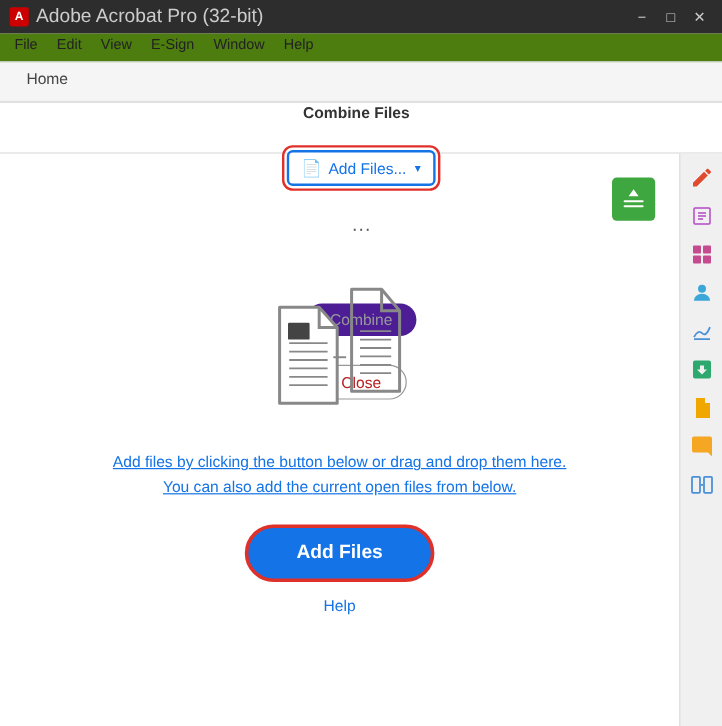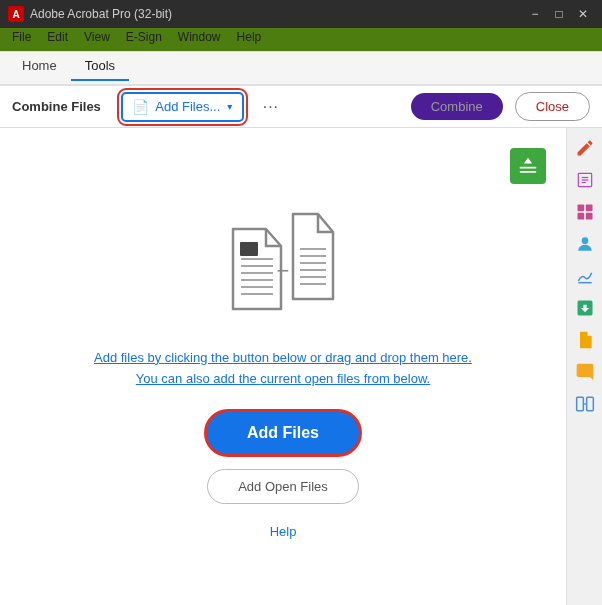--- a/index.html
+++ b/index.html
@@ -2,35 +2,35 @@
 <html><head>
   <meta charset="utf-8">
   <style>
     * { margin: 0; padding: 0; box-sizing: border-box; }
     body { width: 602px; height: 605px; font-family: 'Segoe UI', Arial, sans-serif; font-size: 13px; background: #fff; overflow: hidden; user-select: none; }
 
     
     .title-bar { background: #2d2d2d; color: #fff; height: 28px; display: flex; align-items: center; justify-content: space-between; padding: 0 8px; }
     .title-bar-left { display: flex; align-items: center; gap: 6px; }
     .title-bar-icon { width: 16px; height: 16px; background: #c00; border-radius: 2px; display: flex; align-items: center; justify-content: center; font-size: 10px; color: #fff; font-weight: bold; }
-    .title-bar-text { font-size: 12px; color: #ccc; }
+    .title-bar-text { font-size: 16px; color: #ccc; }
     .title-bar-controls { display: flex; gap: 2px; }
     .title-bar-btn { width: 22px; height: 18px; background: transparent; border: none; color: #ccc; font-size: 12px; cursor: pointer; display: flex; align-items: center; justify-content: center; }
 
     
     .menu-bar { background: #4d7c0f; height: 24px; display: flex; padding: 0 4px; border-bottom: 1px solid #ddd; }
     .menu-item { padding: 2px 8px; font-size: 12px; color: #222; cursor: pointer; border-radius: 2px; }
 
     
     .nav-tabs { background: #f5f5f5; height: 34px; display: flex; align-items: flex-start; padding: 0 8px; border-bottom: 2px solid #e0e0e0; }
     .nav-tab { padding: 6px 14px; font-size: 13px; cursor: pointer; color: #444; border-bottom: 2px solid transparent; margin-bottom: -2px; }
     .nav-tab.active { color: #1a1a1a; border-bottom: 2px solid #1473e6; font-weight: 500; }
 
     
-    .toolbar { background: #fff; height: 42px; display: flex; align-items: center; padding: 0 12px; border-bottom: 1px solid #ddd; gap: 12px; }
+    .toolbar { background: #fff; height: 42px; display: flex; align-items: center; padding: 0 12px; border-bottom: 1px solid #ddd; gap: 24px; flex-direction: column; }
     .toolbar-title { font-size: 13px; font-weight: 600; color: #333; margin-right: 8px; }
     .add-files-btn { display: flex; align-items: center; gap: 5px; border: 2px solid #1473e6; background: #fff; color: #1473e6; border-radius: 4px; padding: 5px 10px; font-size: 13px; cursor: pointer; font-weight: 500; position: relative; }
     .add-files-btn-icon { font-size: 14px; }
     .add-files-btn-arrow { font-size: 10px; margin-left: 2px; }
     .toolbar-more { font-size: 16px; color: #555; cursor: pointer; padding: 4px 6px; border-radius: 3px; }
     .toolbar-spacer { flex: 1; }
     .combine-btn { background: #4c1d95; color: #999; border: none; border-radius: 20px; padding: 6px 20px; font-size: 13px; cursor: default; }
     .close-btn { background: #fff; color: #b91c1c; border: 1px solid #999; border-radius: 20px; padding: 6px 20px; font-size: 13px; cursor: pointer; }
 
     
@@ -87,21 +87,20 @@
   <span class="menu-item">File</span>
   <span class="menu-item">Edit</span>
   <span class="menu-item">View</span>
   <span class="menu-item">E-Sign</span>
   <span class="menu-item">Window</span>
   <span class="menu-item">Help</span>
 </div>
 
 <div class="nav-tabs">
   <div class="nav-tab">Home</div>
-  <div class="nav-tab active">Tools</div>
 </div>
 
 <div class="toolbar">
   <span class="toolbar-title">Combine Files</span>
   <button class="add-files-btn red-outline">
     <span class="add-files-btn-icon">📄</span>
     <span>Add Files...</span>
     <span class="add-files-btn-arrow">▾</span>
   </button>
   <span class="toolbar-more">···</span>
@@ -154,21 +153,20 @@
       </svg>
     </div>
 
     <p class="desc-text">
       <span>Add files by clicking the button below or drag and drop them here.</span><br>
       <span>You can also add the </span><span style="color:#1473e6;cursor:pointer;">current open files</span><span> from below.</span>
     </p>
 
     <button class="add-files-main-btn">Add Files</button>
 
-    <button class="add-open-files-btn">Add Open Files</button>
 
     <a class="help-link">Help</a>
   </div>
 
   <div class="sidebar-right">
 
     <div class="sidebar-icon">
       <svg viewBox="0 0 24 24" fill="#e04a2f">
           <path d="M3 17.25V21h3.75L17.81 9.94l-3.75-3.75L3 17.25zM20.71 7.04a1 1 0 0 0 0-1.41l-2.34-2.34a1 1 0 0 0-1.41 0l-1.83 1.83 3.75 3.75 1.83-1.83z"></path>
         </svg>

